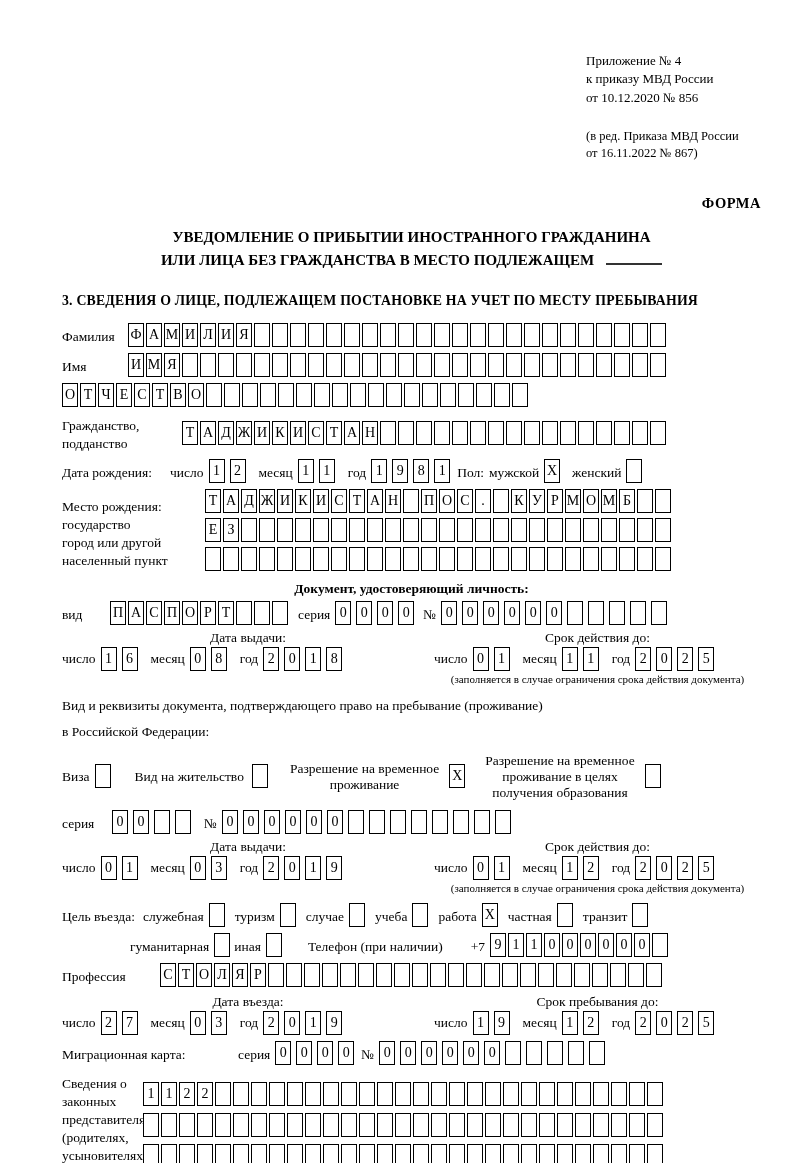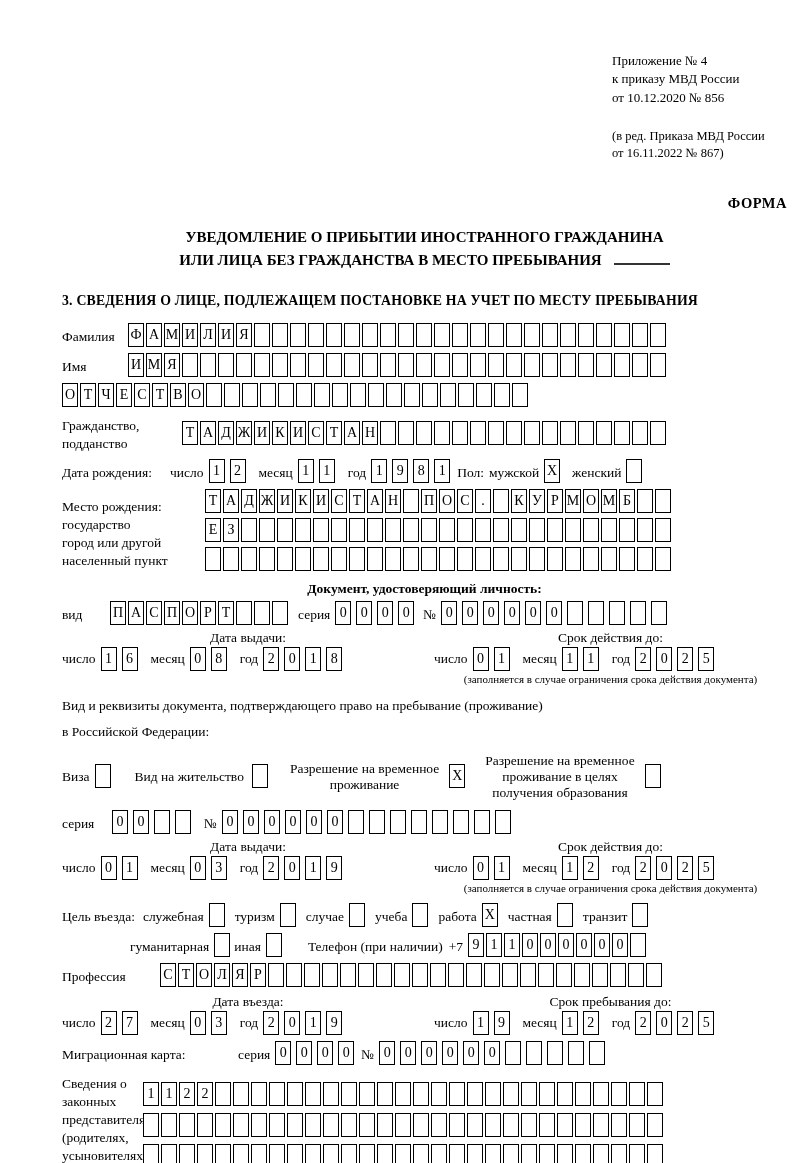--- a/index.html
+++ b/index.html
@@ -1,21 +1,21 @@
 <!DOCTYPE html>
 <html><head>
 <meta charset="utf-8">
 <style>
   * { margin:0; padding:0; box-sizing:border-box; }
   html,body { background:#fff; }
   body {
     width:800px; height:1163px; overflow:hidden;
     color:#000; font-family:"Liberation Serif", serif; font-size:13.5px;
   }
-  .page { width:800px; height:1163px; padding:34px 13px 0 62px; position:relative; background:#fff; }
+  .page { width:800px; height:1163px; padding:34px 39px 0 62px; position:relative; background:#fff; }
 
   .appendix { margin-left:auto; width:175px; font-size:13px; line-height:1.4; white-space:pre-line; }
   .appendix-note { margin-top:3px; font-size:12.5px; }
   .forma { text-align:right; font-weight:bold; font-size:14.5px; margin-top:14px; letter-spacing:.5px; }
   .title { text-align:center; font-weight:bold; font-size:15px; margin-top:14px; line-height:1.55; }
   .uline { display:inline-block; width:56px; border-bottom:2px solid #333; margin-left:12px; }
   .sec1 { font-weight:bold; font-size:13.8px; margin-top:20px; letter-spacing:.2px; }
 
   .frow { display:flex; align-items:center; margin-top:6px; }
   .flabel { white-space:pre-line; line-height:1.33; padding-top:4px; flex:none; }
@@ -51,21 +51,21 @@
 к приказу МВД России
 от 10.12.2020 № 856</div>
     <div class="appendix-note">(в ред. Приказа МВД России
 от 16.11.2022 № 867)</div>
   </div>
 
   <div class="forma">ФОРМА</div>
 
   <div class="title">
     <div>УВЕДОМЛЕНИЕ О ПРИБЫТИИ ИНОСТРАННОГО ГРАЖДАНИНА</div>
-    <div><span>ИЛИ ЛИЦА БЕЗ ГРАЖДАНСТВА В МЕСТО ПРЕБЫВАНИЯ</span><span class="uline"></span></div>
+    <div><span>ИЛИ ЛИЦА БЕЗ ГРАЖДАНСТВА В МЕСТО ПОДЛЕЖАЩЕМ</span><span class="uline"></span></div>
   </div>
 
   <div class="sec1">3. СВЕДЕНИЯ О ЛИЦЕ, ПОДЛЕЖАЩЕМ ПОСТАНОВКЕ НА УЧЕТ ПО МЕСТУ ПРЕБЫВАНИЯ</div>
 
   <div class="frow" style="margin-top:14px">
     <span class="flabel" style="width:66px">Фамилия</span>
     <span class="cells">
         <span class="cell">Ф</span>
         <span class="cell">А</span>
         <span class="cell">М</span>
@@ -544,21 +544,21 @@
 
   <div class="frow" style="margin-left:68px">
     <span class="il0">гуманитарная</span>
     <span class="cells">
         <span class="cell"></span>
       </span>
     <span class="il" style="margin-left:2px">иная</span>
     <span class="cells">
         <span class="cell"></span>
       </span>
-    <span class="il" style="margin-left:24px;margin-right:6px">Телефон (при наличии)</span>
+    <span class="il" style="margin-left:24px;margin-right:28px">Телефон (при наличии)</span>
     <span class="il0">+7</span>
     <span class="cells">
         <span class="cell">9</span>
         <span class="cell">1</span>
         <span class="cell">1</span>
         <span class="cell">0</span>
         <span class="cell">0</span>
         <span class="cell">0</span>
         <span class="cell">0</span>
         <span class="cell">0</span>

